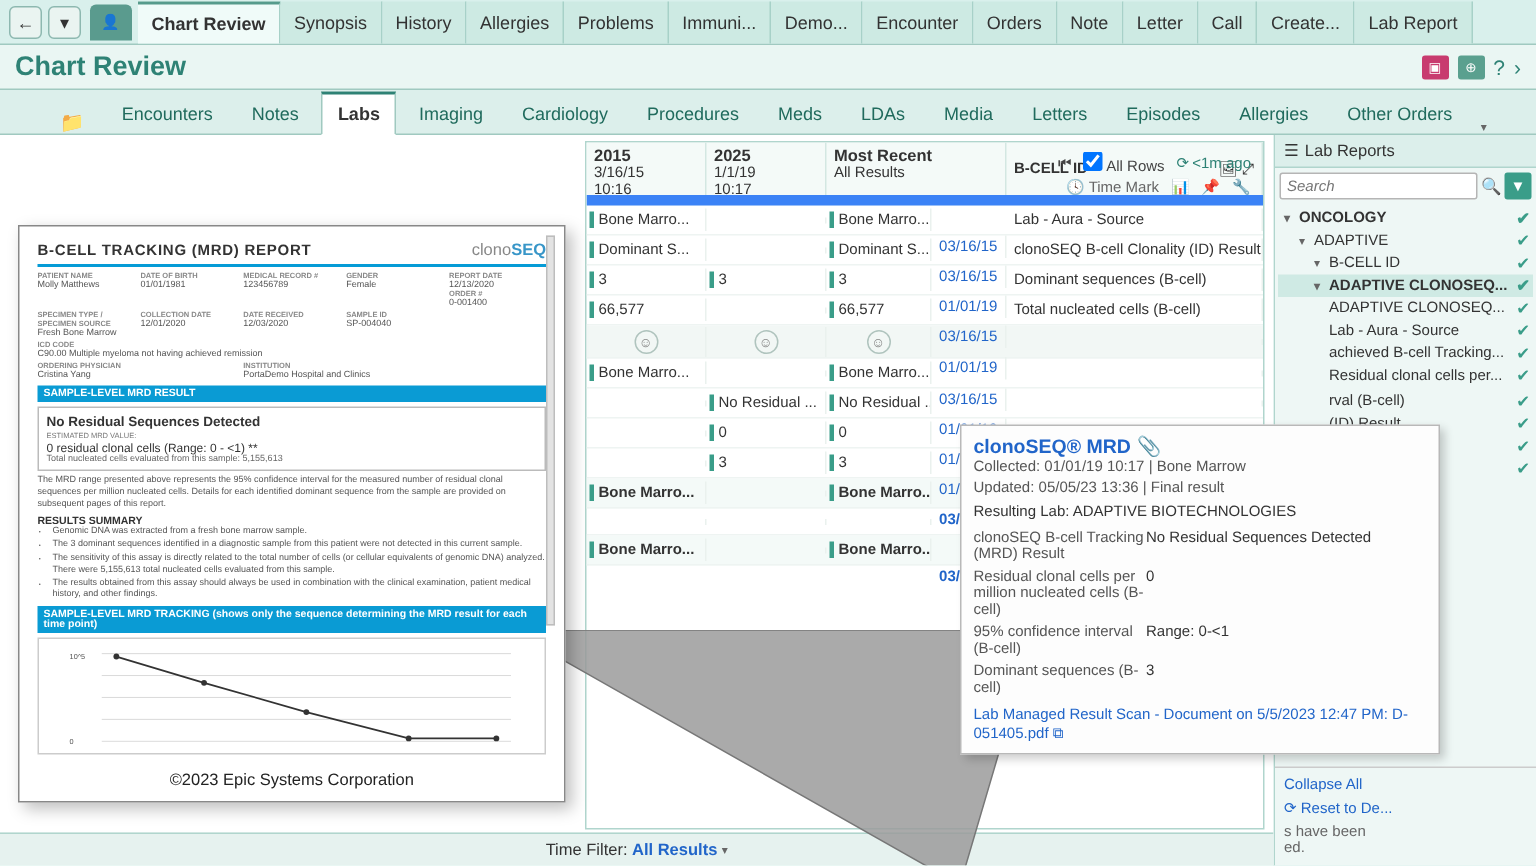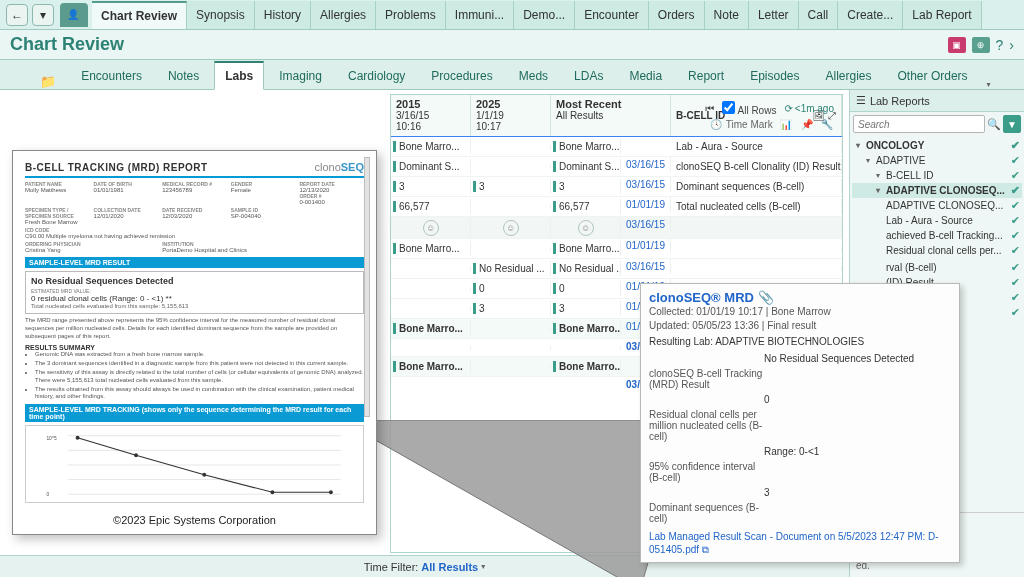--- a/index.html
+++ b/index.html
@@ -41,21 +41,21 @@
 .tree-item .check { color: #3a9d89; font-size: 11px; margin-left: auto; }
 .tree-item.lvl1 { padding-left: 4px; font-weight: 600; }
 .tree-item.lvl2 { padding-left: 14px; }
 .tree-item.lvl3 { padding-left: 24px; }
 .tree-item.sel { background: #cfeae4; }
 .panel-footer { padding: 4px 6px; font-size: 10px; color: #2165c9; border-top: 1px solid #ccc; }
 .panel-footer div { padding: 2px 0; cursor: pointer; }
 
 
 .grid { position: absolute; top: 4px; left: 390px; right: 6px; bottom: 24px; border: 1px solid #b0d5cd; background: #fff; overflow: hidden; }
-.grid-head { display: flex; background: #f4faf8; border-bottom: 1px solid #3b82f6; height: 42px; }
+.grid-head { display: flex; background: #f4faf8; border-bottom: 7px solid #3b82f6; height: 42px; }
 .col { border-right: 1px solid #d3e7e2; padding: 3px 5px; font-size: 10px; }
 .col .yr { font-weight: bold; font-size: 11px; }
 .col-date { width: 80px; }
 .col-most { width: 120px; }
 .col-label { flex: 1; }
 .grid-controls { position: absolute; right: 8px; top: 6px; display: flex; gap: 8px; align-items: center; font-size: 10px; color: #444; }
 .grid-controls .re { color:#2e8275; display:flex; align-items:center; gap:2px;}
 .grid-body { }
 .grid-row { display: flex; height: 20px; border-bottom: 1px solid #eef4f2; align-items: center; }
 .grid-row.section { background: #f4faf8; font-weight: 600; }
@@ -64,21 +64,21 @@
 .cell.marker { position: relative; padding-left: 8px; }
 .cell.marker::before { content: ""; position: absolute; left: 2px; top: 2px; bottom: 2px; width: 3px; background: #3a9d89; }
 .avatar-row { background: #f2f7f5; height: 22px; }
 .avatar-circle { width: 16px; height: 16px; border: 1px solid #b0c4be; border-radius: 50%; display: inline-flex; align-items: center; justify-content: center; font-size: 9px; color: #888; margin:auto; }
 
 
 .popup { position: absolute; left: 640px; top: 283px; width: 320px; background: #fdfdfd; border: 1px solid #b8b8b8; box-shadow: 3px 3px 6px rgba(0,0,0,0.2); padding: 6px 8px; font-size: 10px; z-index: 20; }
 .popup h3 { font-size: 13px; color: #2165c9; display: flex; align-items: flex-start; gap: 4px; }
 .popup .meta { color: #555; line-height: 1.35; margin-bottom: 4px; }
 .popup .kv { display: flex; padding: 2px 0; }
-.popup .kv .k { width: 115px; color: #555; margin-top: 15px; }
+.popup .kv .k { width: 115px; color: #555; }
 .popup .kv .v { flex: 1; color: #333; }
 .popup .doclink { color: #2165c9; margin-top: 4px; line-height: 1.3; }
 
 
 .callout { position: absolute; left: 340px; top: 330px; width: 350px; height: 170px; z-index: 15; pointer-events: none; }
 
 
 .timefilter { position: absolute; bottom: 0; left: 0; right: 0; height: 22px; background: #e6f2ef; border-top: 1px solid #b0d5cd; display: flex; align-items: center; justify-content: center; font-size: 11px; }
 .timefilter b { color: #2165c9; font-weight: 600; margin-left: 3px; }
 
@@ -138,21 +138,21 @@
   <span class="folder-icon">📁</span>
   <div class="subtab">Encounters</div>
   <div class="subtab">Notes</div>
   <div class="subtab active">Labs</div>
   <div class="subtab">Imaging</div>
   <div class="subtab">Cardiology</div>
   <div class="subtab">Procedures</div>
   <div class="subtab">Meds</div>
   <div class="subtab">LDAs</div>
   <div class="subtab">Media</div>
-  <div class="subtab">Report</div>
+  <div class="subtab">Letters</div>
   <div class="subtab">Episodes</div>
   <div class="subtab">Allergies</div>
   <div class="subtab">Other Orders</div>
   <span class="chev" style="margin-left:4px">▾</span>
 </div>
 
 <div class="main-area">
   <div class="center">
 
     <div class="grid">

